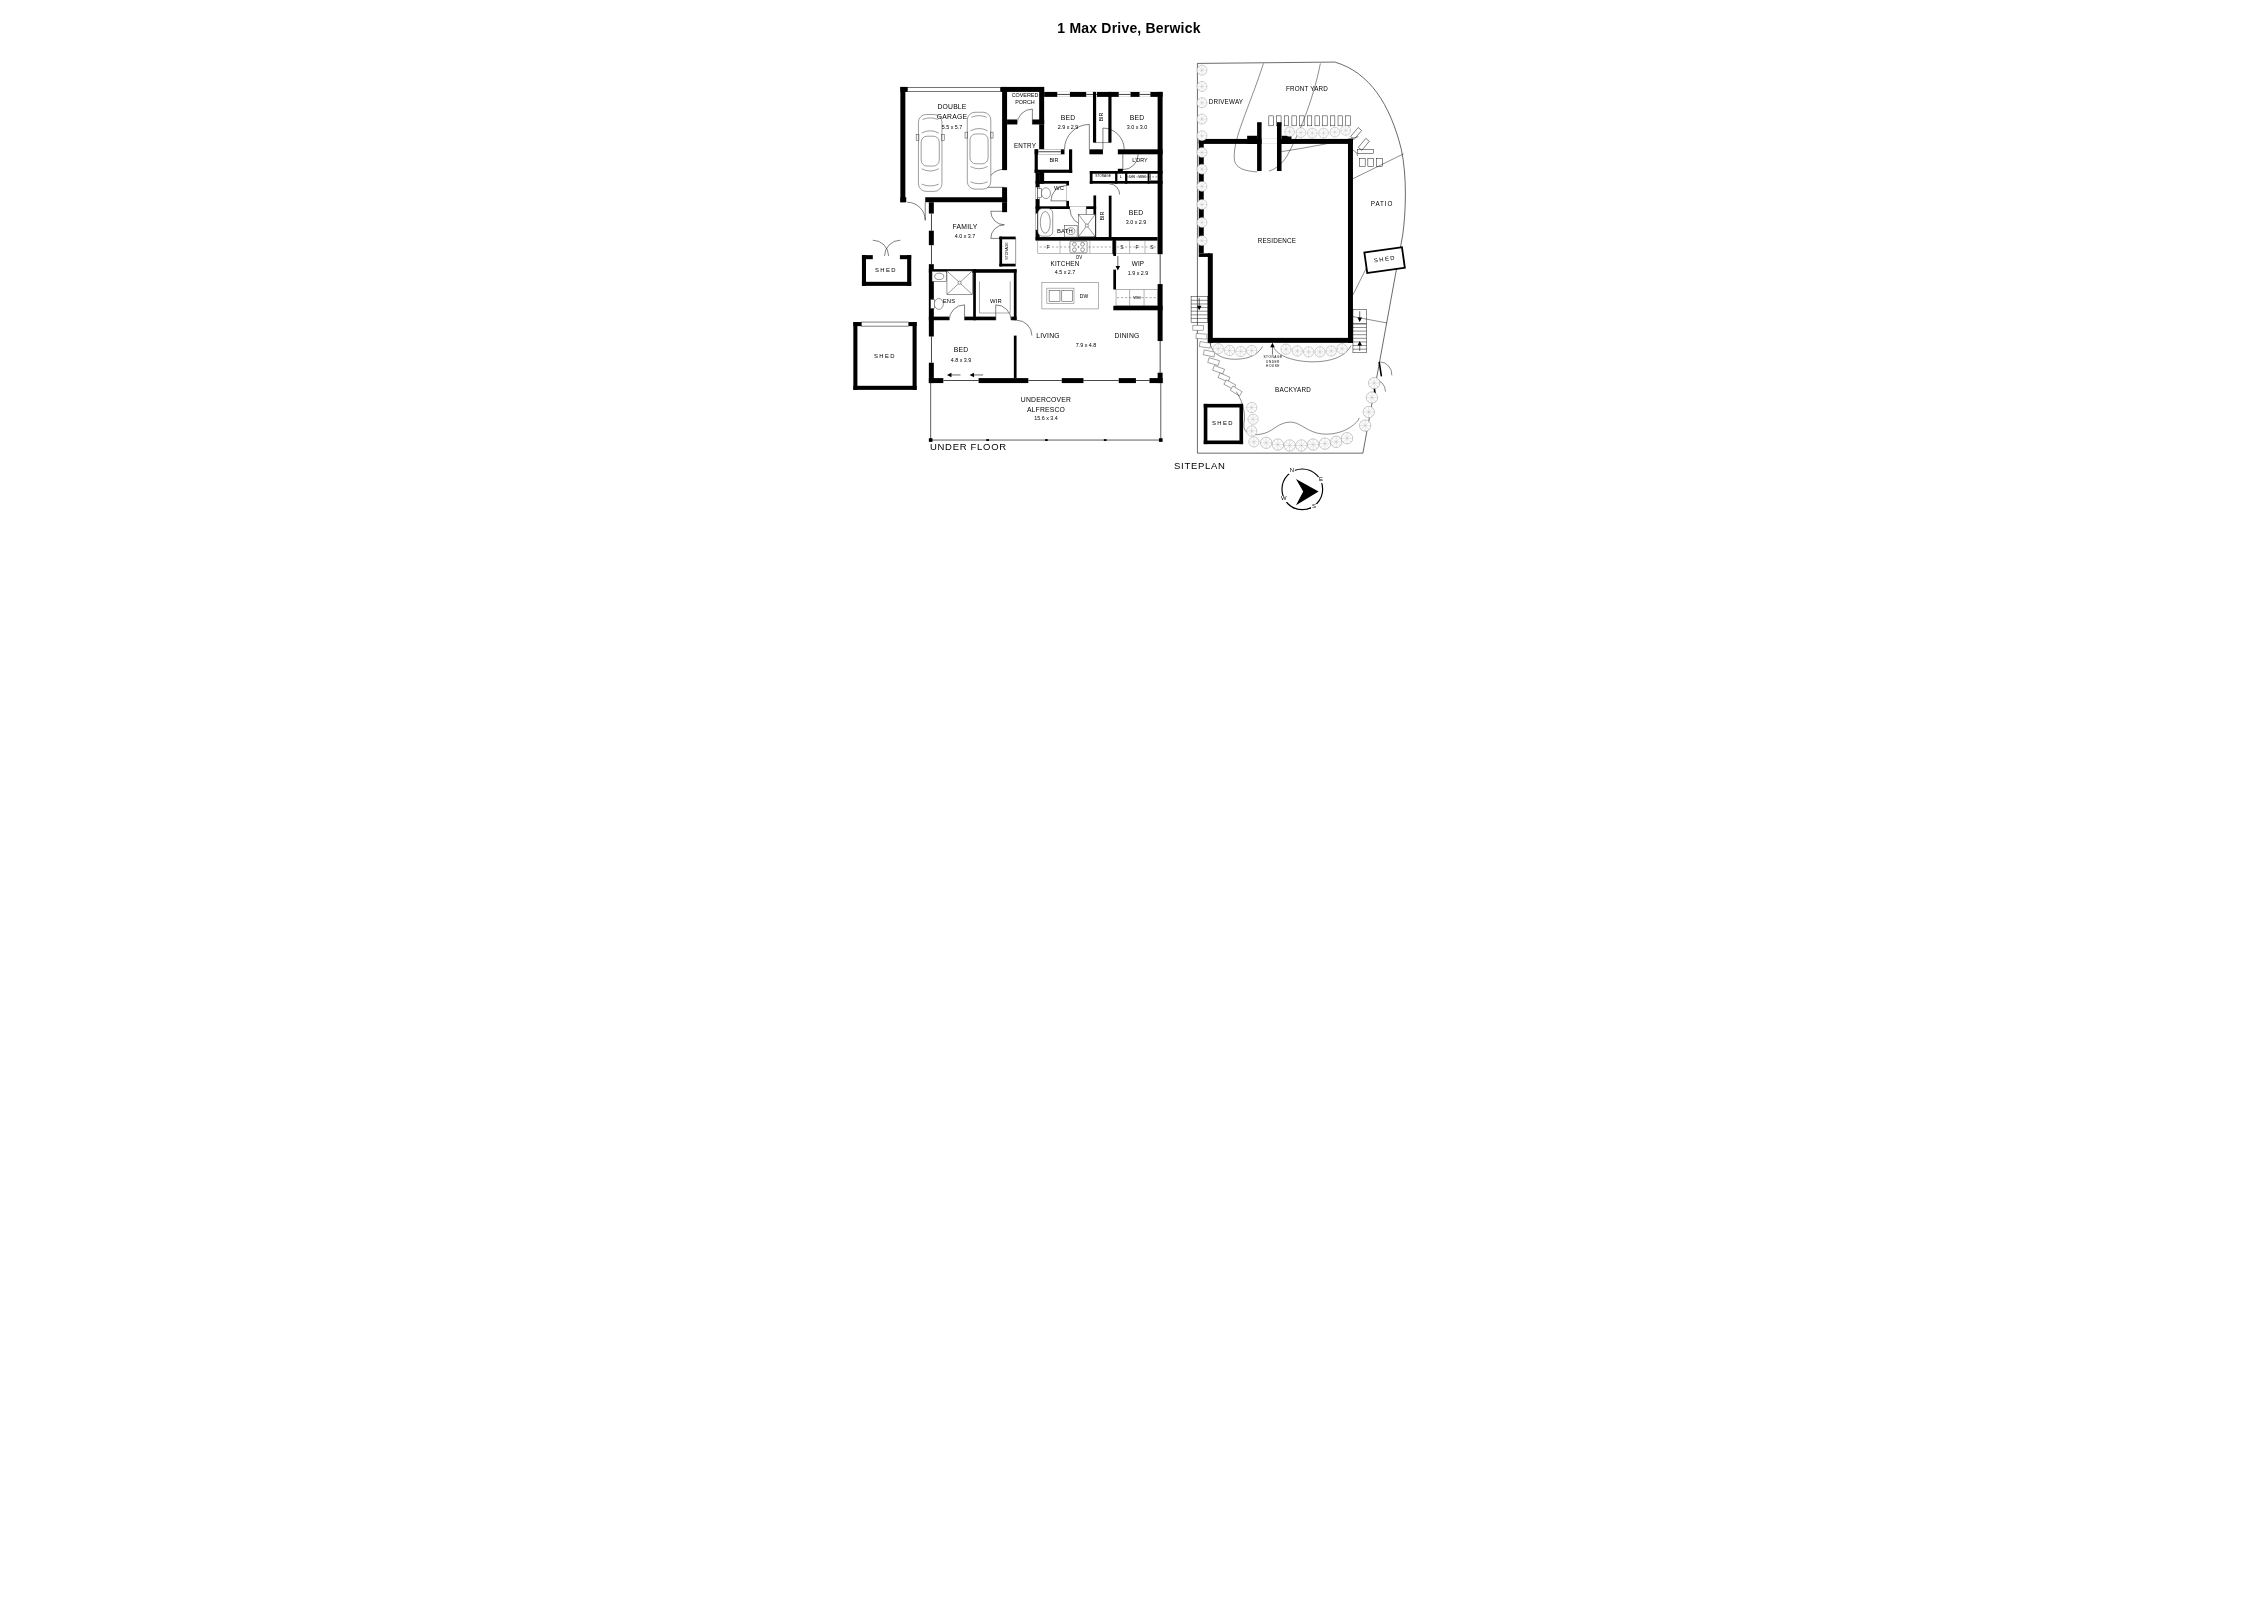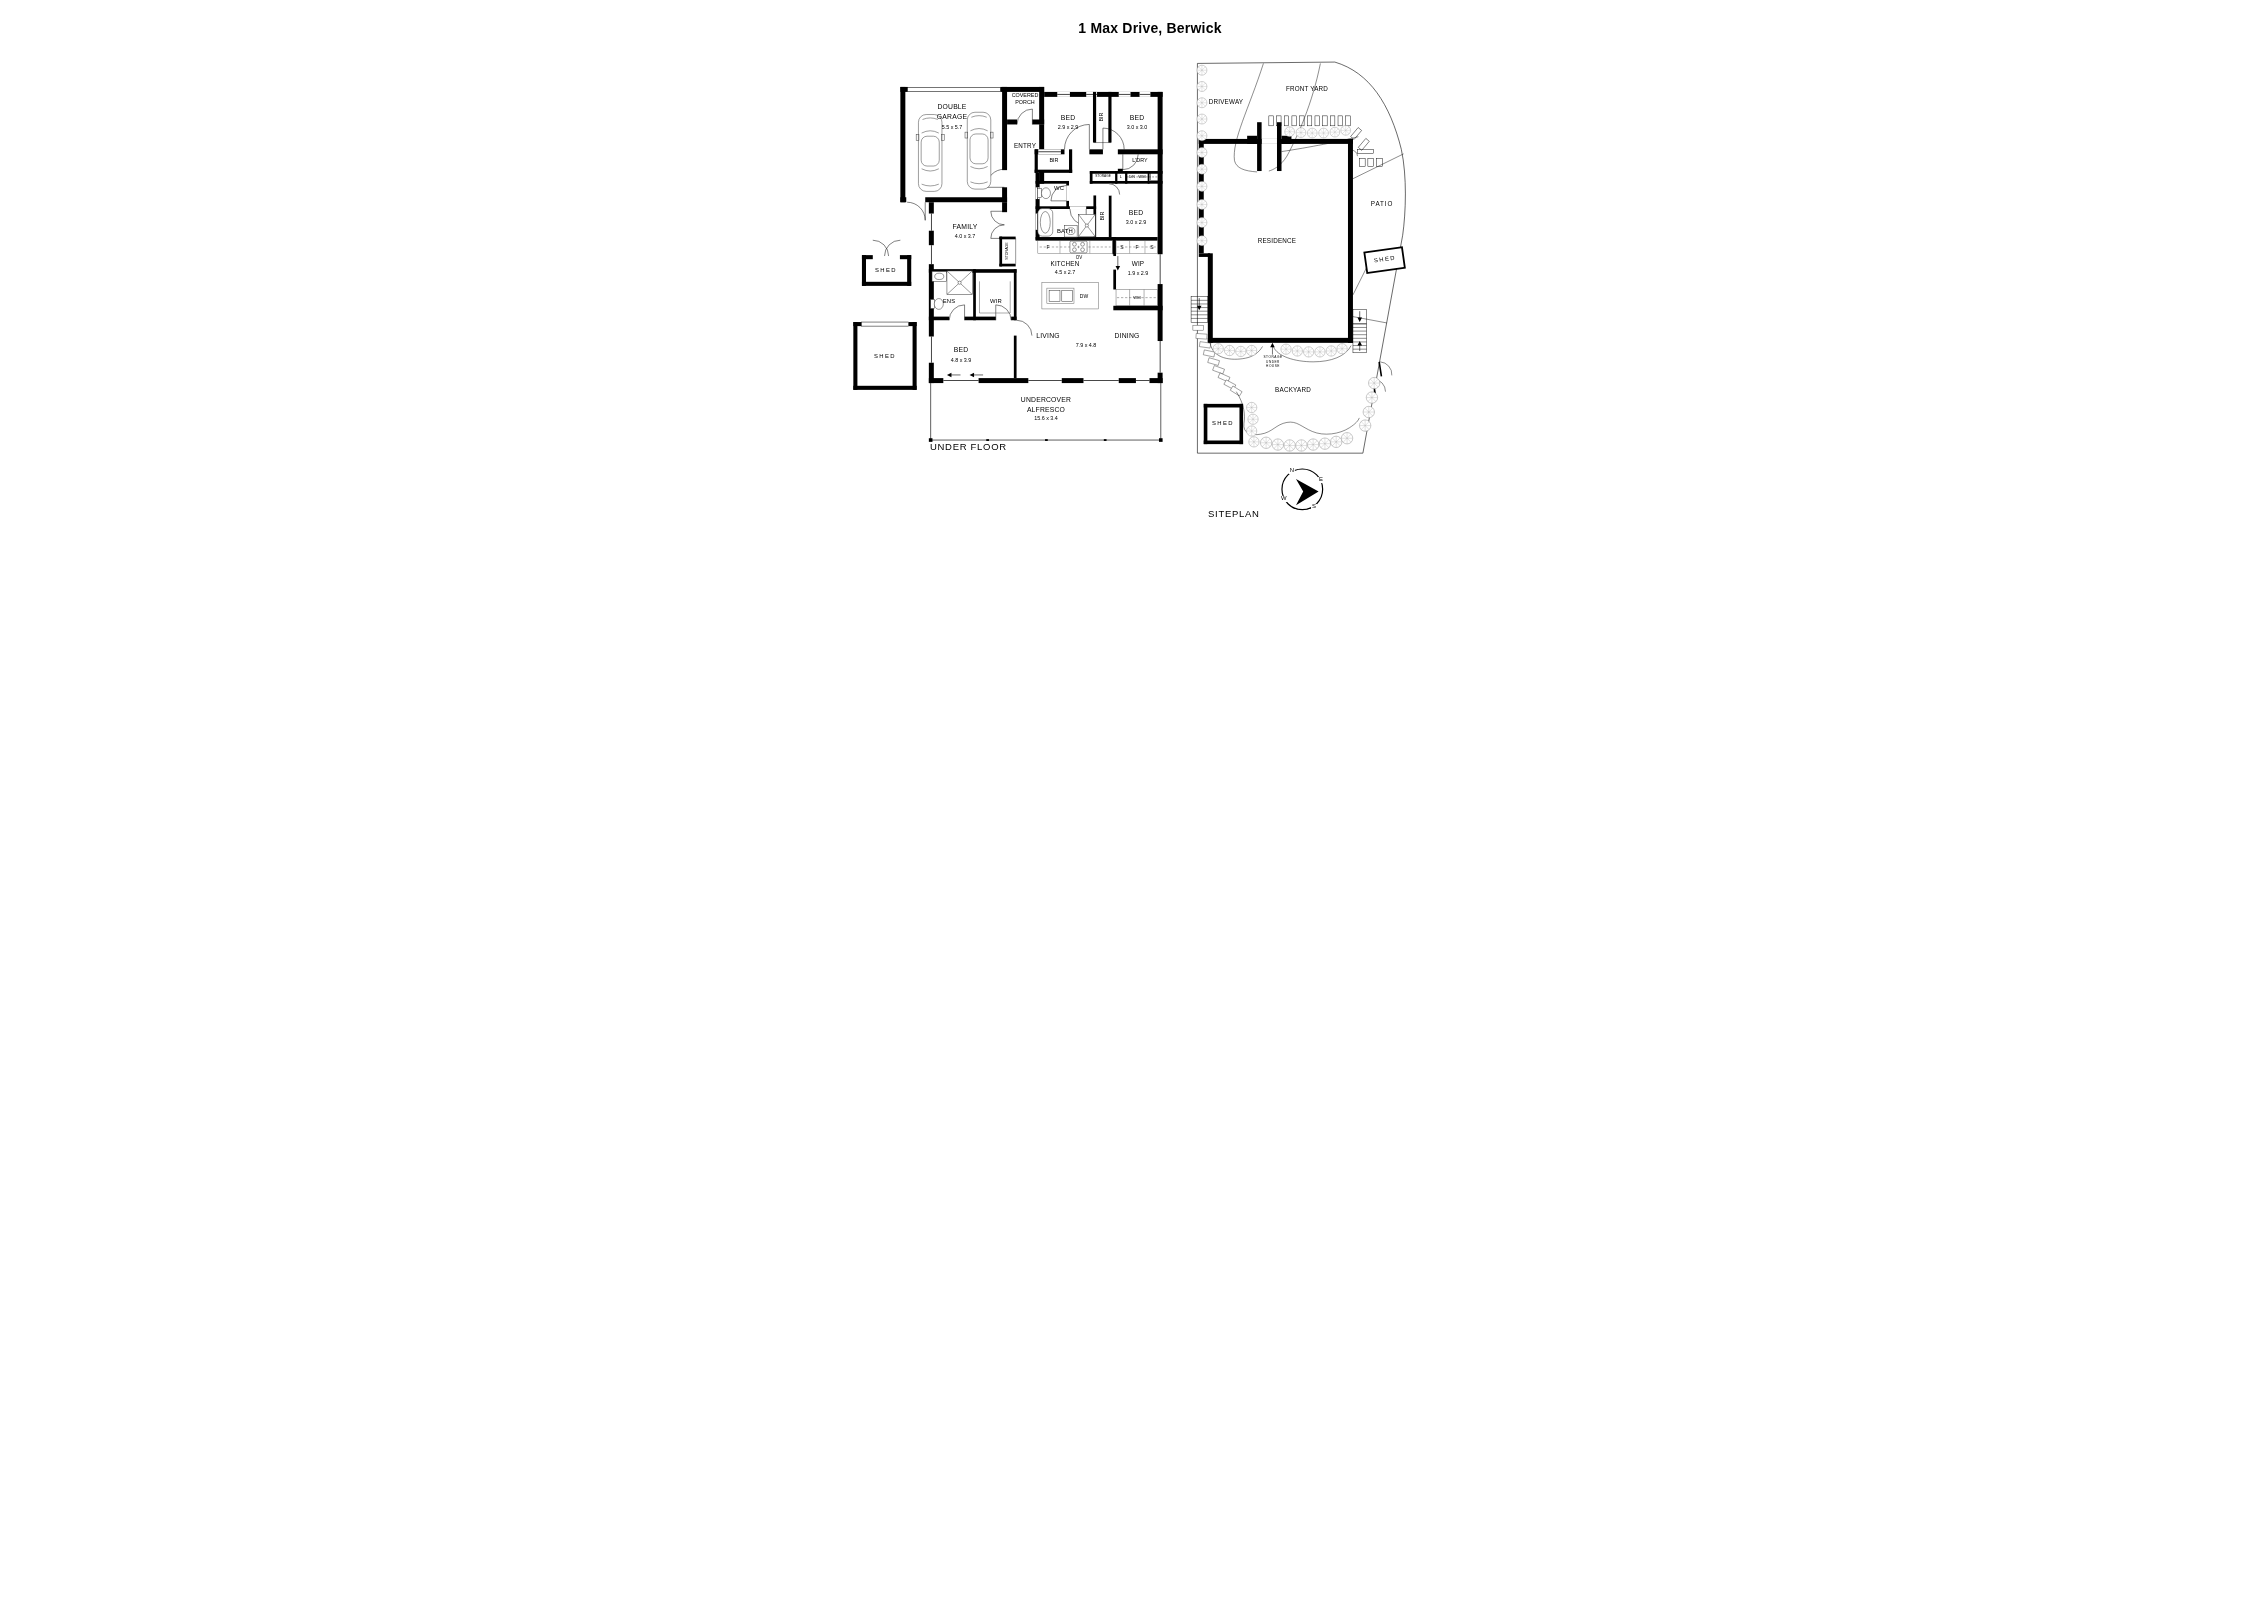--- a/index.html
+++ b/index.html
@@ -424,21 +424,21 @@
   <use href="#tr" transform="translate(1373,911) scale(1.05)"></use>
         <use href="#tr" transform="translate(1365,941) scale(1.05)"></use>
 </g>
 
 <g>
   <circle cx="1226" cy="1082" r="45" fill="none" stroke="#000" stroke-width="2.6"></circle>
   <path d="M1212,1059 L1262,1087 L1212,1117 L1228,1087 Z" fill="#000"></path>
 </g>
 </svg>
 
-<div class="title" style="left:402px;top:28px;">1 Max Drive, Berwick</div>
+<div class="title" style="left:381px;top:28px;">1 Max Drive, Berwick</div>
 
 <div class="lbl" style="left:204px;top:107px;">DOUBLE</div>
 <div class="lbl" style="left:204px;top:117px;">GARAGE</div>
 <div class="lbl dims" style="left:204px;top:128px;">5.5 x 5.7</div>
 
 <div class="lbl sm" style="left:277px;top:96px;font-size:5.4px;">COVERED</div>
 <div class="lbl sm" style="left:277px;top:103px;font-size:5.4px;">PORCH</div>
 <div class="lbl" style="left:277px;top:146px;font-size:6.3px;">ENTRY</div>
 
 <div class="lbl" style="left:320px;top:118px;">BED</div>
@@ -503,21 +503,21 @@
 <div class="lbl" style="left:529px;top:241px;font-size:6.3px;">RESIDENCE</div>
 <div class="lbl" style="left:634px;top:204px;font-size:6.3px;letter-spacing:0.9px;">PATIO</div>
 <div class="lbl rot8 shedlbl" style="left:637px;top:260px;">SHED</div>
 <div class="lbl" style="left:545px;top:390px;font-size:6.3px;">BACKYARD</div>
 <div class="lbl shedlbl" style="left:475px;top:424px;">SHED</div>
 
 <div class="lbl tiny" style="left:525px;top:358px;letter-spacing:0.5px;">STORAGE</div>
 <div class="lbl tiny" style="left:525px;top:363px;letter-spacing:0.5px;">UNDER</div>
 <div class="lbl tiny" style="left:525px;top:367px;letter-spacing:0.5px;">HOUSE</div>
 
-<div class="lbl sec" style="left:460px;top:466px;margin-top:48px;">SITEPLAN</div>
+<div class="lbl sec" style="left:426px;top:466px;">SITEPLAN</div>
 
 <div class="lbl comp" style="left:544px;top:471px;">N</div>
 <div class="lbl comp" style="left:573px;top:480px;">E</div>
 <div class="lbl comp" style="left:536px;top:499px;">W</div>
 <div class="lbl comp" style="left:566px;top:507px;">S</div>
 
 </div>
 
 
 </body></html>

